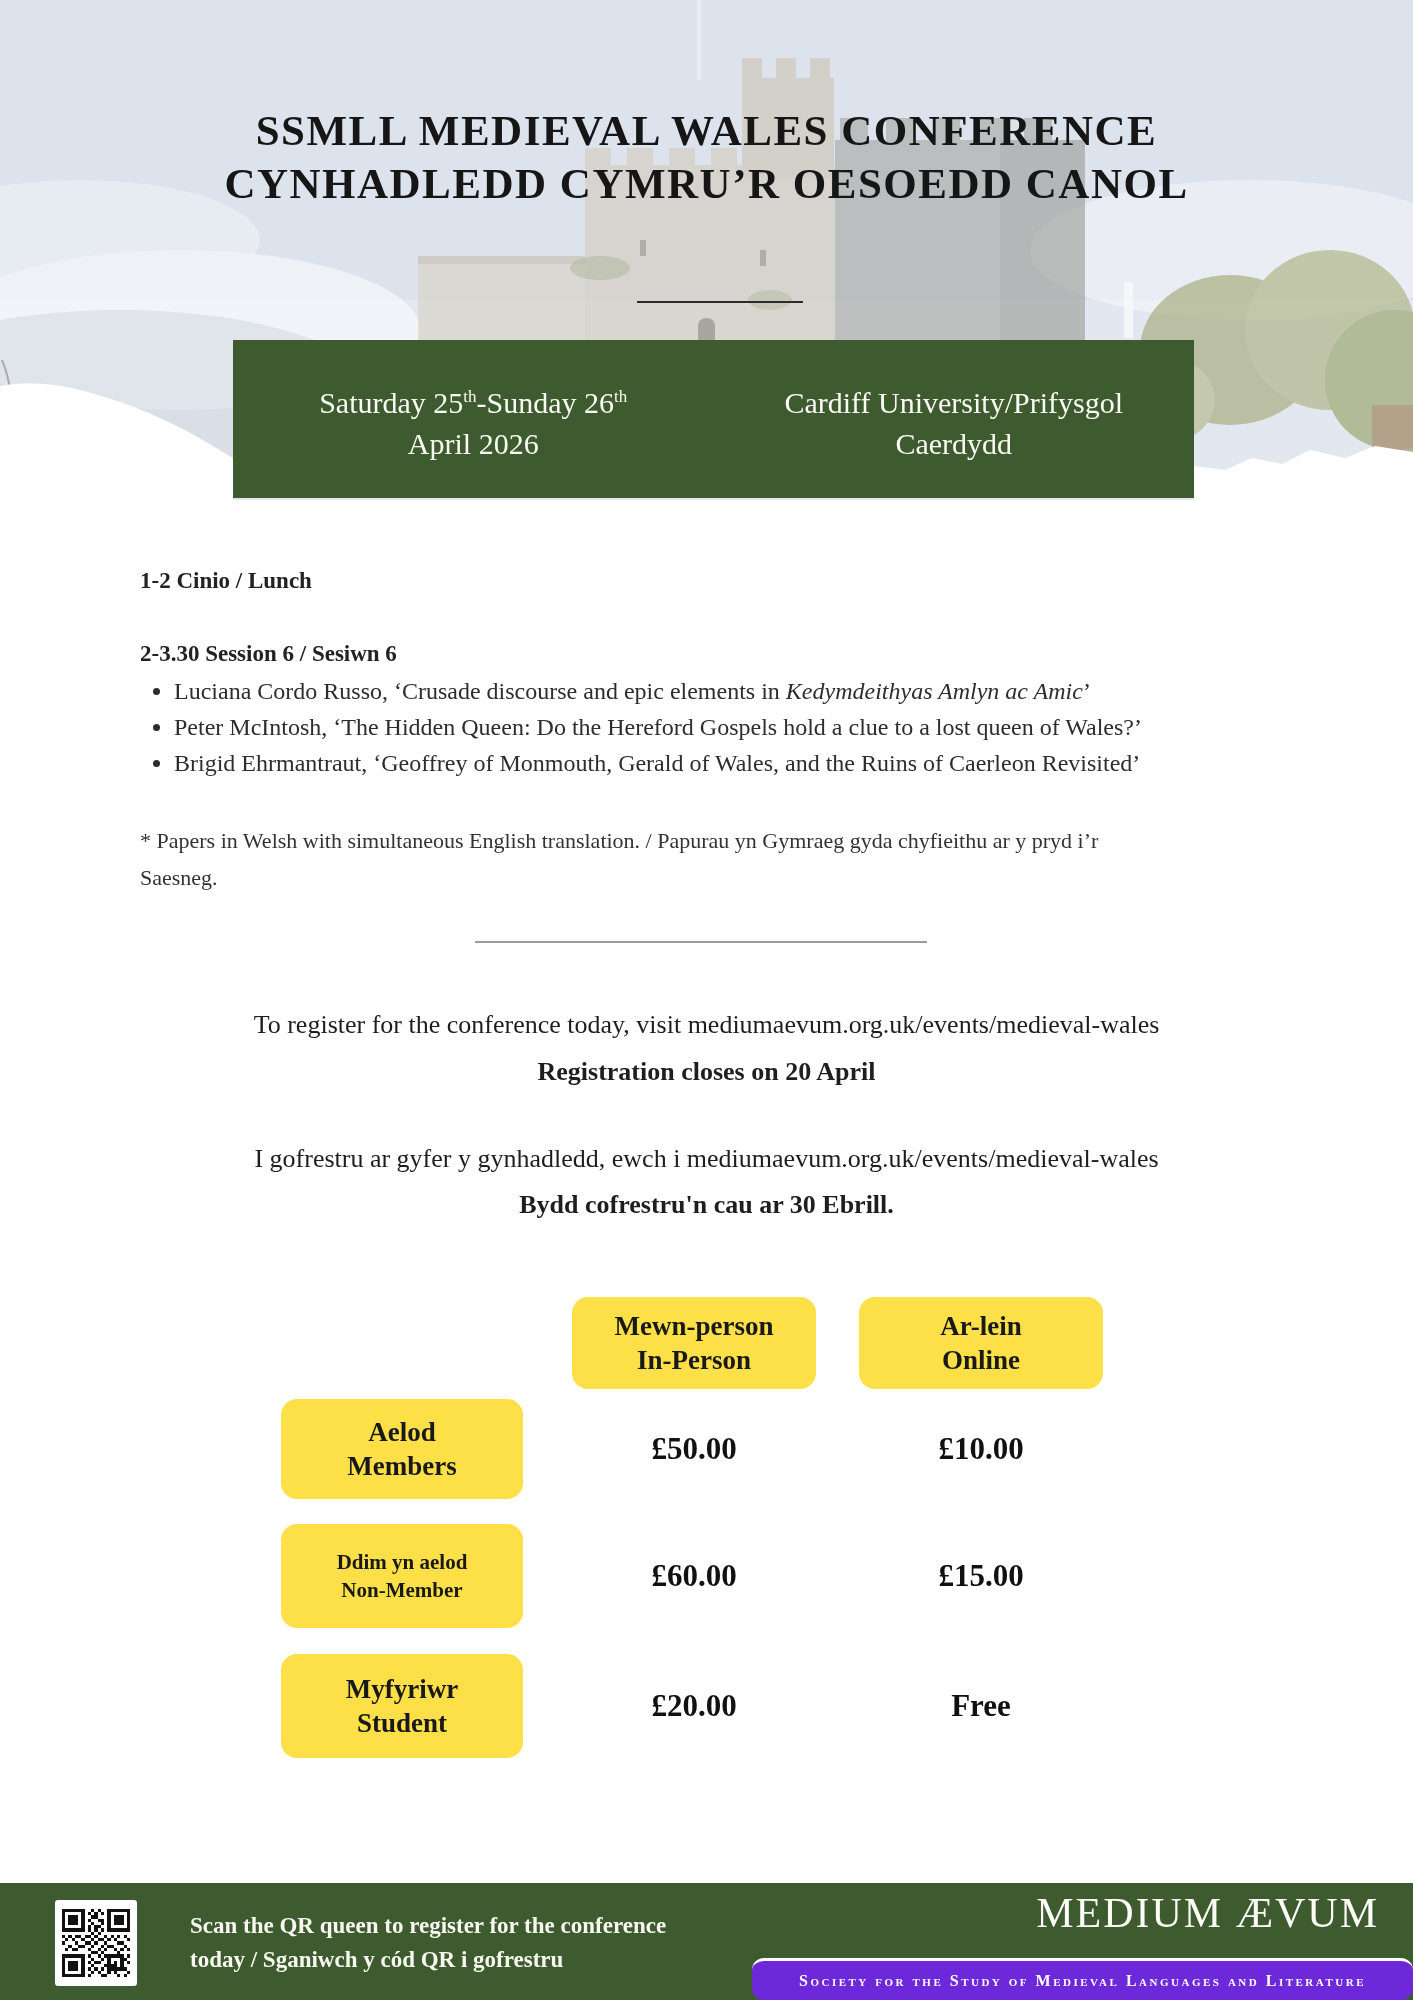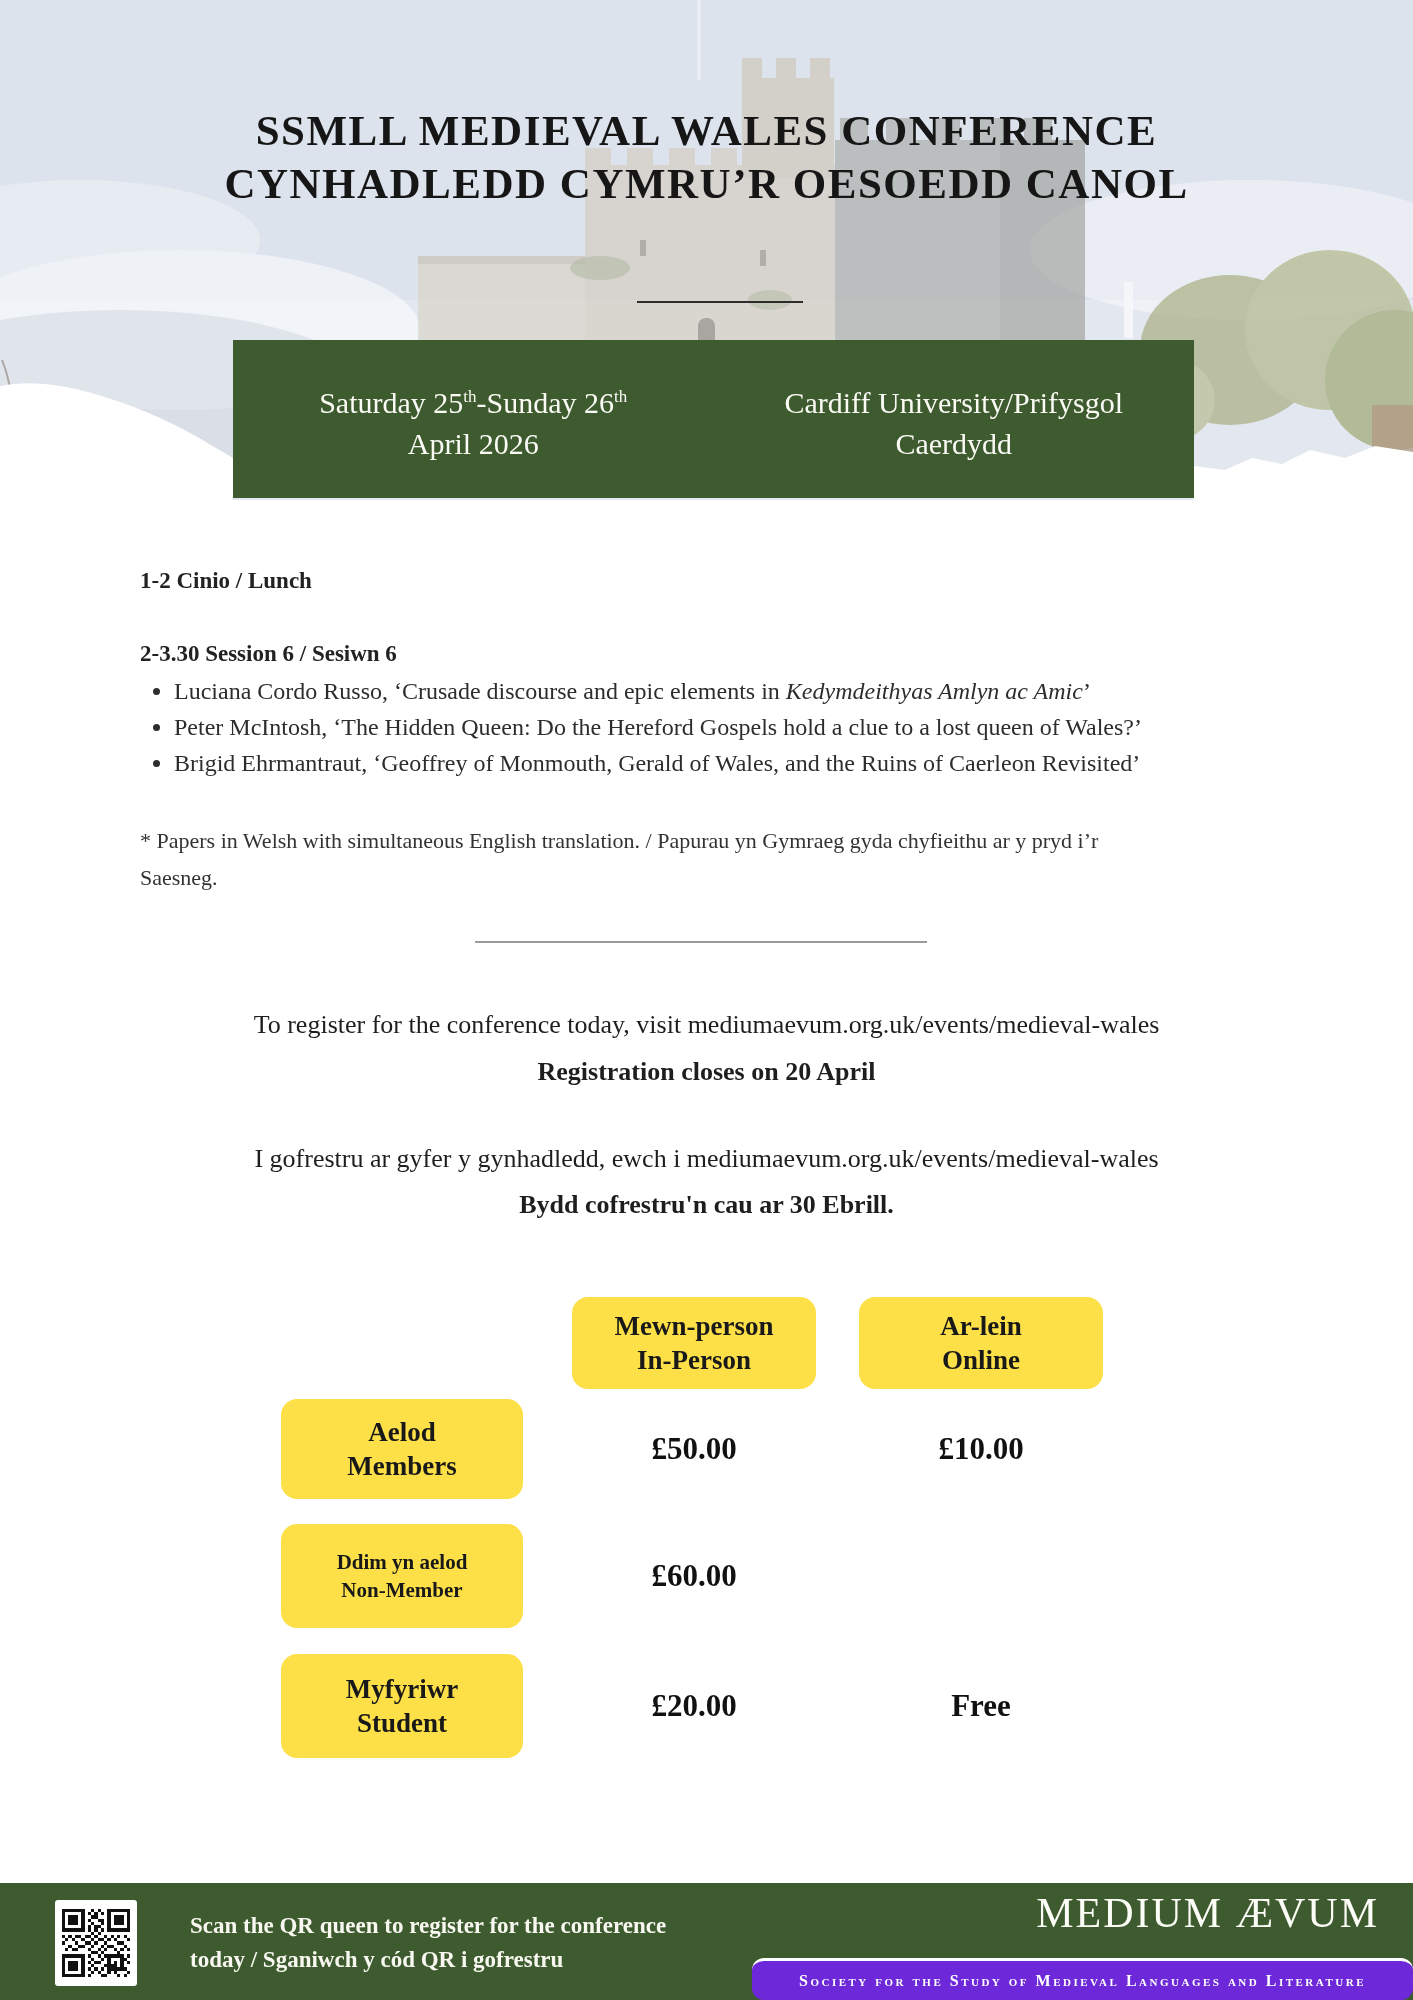--- a/index.html
+++ b/index.html
@@ -199,20 +199,23 @@
   <div class="pt-row pt-r2">
     <div class="pt-cell">
         <div class="chip">
       <div class="chip-line-small" style="font-weight:700">Ddim yn aelod</div>
       <div class="chip-line-small" style="font-weight:700">Non-Member</div>
     </div>
       </div>
     <div class="pt-cell c2">
         <div class="price-cell">£60.00</div>
       </div>
+    <div class="pt-cell c3">
+        <div class="price-cell">£15.00</div>
+      </div>
   </div>
   <div class="pt-row pt-r3">
     <div class="pt-cell">
         <div class="chip">
       <div class="chip-line">Myfyriwr</div>
       <div class="chip-line">Student</div>
     </div>
       </div>
     <div class="pt-cell c2">
         <div class="price-cell">£20.00</div>

